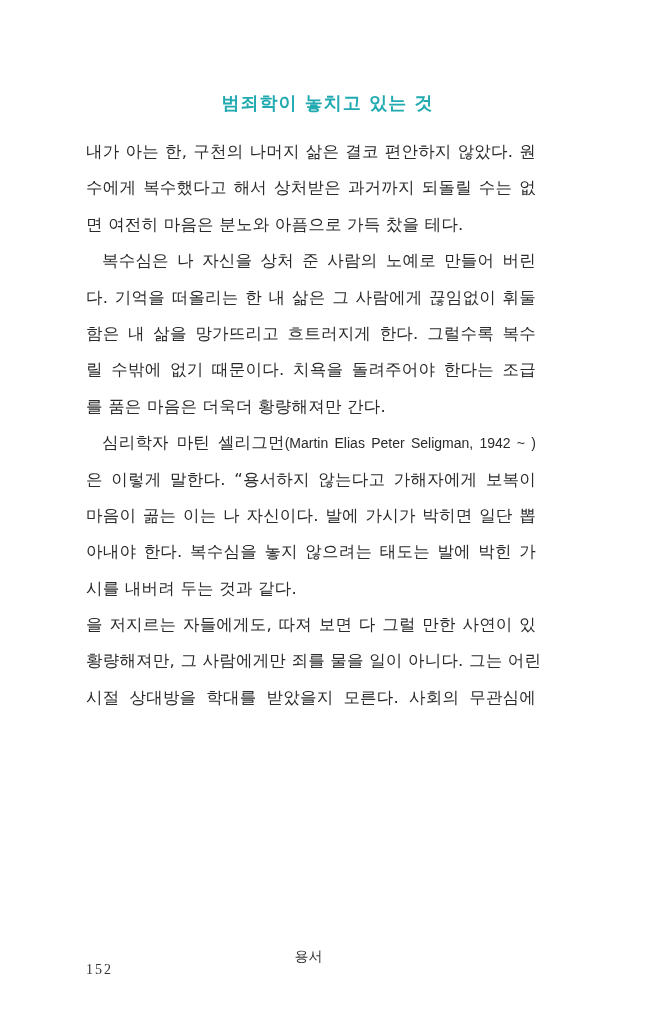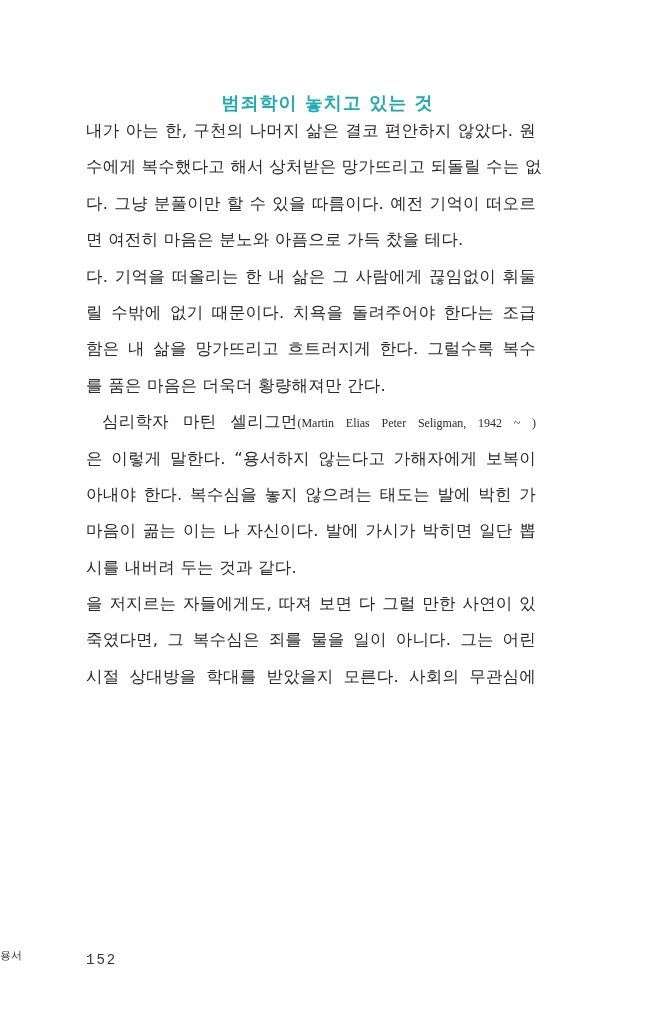--- a/index.html
+++ b/index.html
@@ -27,91 +27,92 @@
       width: 655px;
       text-align: center;
       font-size: 18px;
       font-weight: bold;
       letter-spacing: 1px;
       line-height: 26px;
     }
     .body-text {
       position: absolute;
       left: 86px;
-      top: 113px;
+      top: 134px;
       width: 450px;
     }
     .line {
       display: block;
       height: 36.4px;
       line-height: 36.4px;
       font-size: 16.5px;
       white-space: nowrap;
       text-align: justify;
       text-align-last: justify;
       letter-spacing: 0.2px;
     }
     .line.last {
       text-align-last: left;
     }
     .line.indent {
       padding-left: 16px;
     }
     .latin {
-      font-family: Liberation Serif, serif;
-      font-size: 12px;
+      font-family: Liberation Sans, sans-serif;
+      font-size: 14px;
       letter-spacing: 0;
     }
     .footer {
       position: absolute;
       top: 948px;
       left: 0;
       width: 655px;
       height: 20px;
       font-size: 12px;
       color: #333333;
     }
     .page-number {
       position: absolute;
       left: 86px;
-      top: 4px;
-      font-family: Liberation Mono, monospace;
+      top: 14px;
+      font-family: Liberation Serif, serif;
       font-size: 14px;
       letter-spacing: 2px;
     }
     .running-title {
       position: absolute;
       left: 0;
       width: 617px;
+      text-align: center;
       top: 0;
-      font-size: 11px;
+      font-size: 14px;
     }
   </style>
 </head>
 <body style="color: rgb(42, 42, 42); background: rgb(255, 255, 255);">
 
 <div class="page">
   <div class="chapter-title" style="color: rgb(33, 170, 176);">범죄학이 놓치고 있는 것</div>
 
   <div class="body-text">
     <span class="line">내가 아는 한, 구천의 나머지 삶은 결코 편안하지 않았다. 원</span>
-    <span class="line">수에게 복수했다고 해서 상처받은 망가뜨리고 되돌릴 수는 없</span>
-    <span class="line">다. 그냥 분풀이만 할 수 있을 따름이다. 예전 기억이 떠오르</span>
+    <span class="line">수에게 복수했다고 해서 상처받은 과거까지 되돌릴 수는 없</span>
     <span class="line last">면 여전히 마음은 분노와 아픔으로 가득 찼을 테다.</span>
+    <span class="line indent">복수심은 나 자신을 상처 준 사람의 노예로 만들어 버린</span>
     <span class="line">다. 기억을 떠올리는 한 내 삶은 그 사람에게 끊임없이 휘둘</span>
+    <span class="line">함은 내 삶을 망가뜨리고 흐트러지게 한다. 그럴수록 복수</span>
     <span class="line">릴 수밖에 없기 때문이다. 치욕을 돌려주어야 한다는 조급</span>
-    <span class="line">함은 내 삶을 망가뜨리고 흐트러지게 한다. 그럴수록 복수</span>
     <span class="line last">를 품은 마음은 더욱더 황량해져만 간다.</span>
     <span class="line indent"><span>심리학자 마틴 셀리그먼</span><span class="latin">(Martin Elias Peter Seligman, 1942 ~ )</span></span>
     <span class="line">은 이렇게 말한다. “용서하지 않는다고 가해자에게 보복이</span>
+    <span class="line">마음이 곪는 이는 나 자신이다. 발에 가시가 박히면 일단 뽑</span>
     <span class="line">아내야 한다. 복수심을 놓지 않으려는 태도는 발에 박힌 가</span>
-    <span class="line">마음이 곪는 이는 나 자신이다. 발에 가시가 박히면 일단 뽑</span>
     <span class="line last">시를 내버려 두는 것과 같다.</span>
     <span class="line">을 저지르는 자들에게도, 따져 보면 다 그럴 만한 사연이 있</span>
-    <span class="line">죽였다면, 그 복수심은 죄를 물을 일이 아니다. 그는 어린</span>
+    <span class="line">황량해져만, 그 사람에게만 죄를 물을 일이 아니다. 그는 어린</span>
     <span class="line">시절 상대방을 학대를 받았을지 모른다. 사회의 무관심에</span>
   </div>
 
   <div class="footer">
     <span class="page-number">152</span>
     <span class="running-title">용서</span>
   </div>
 </div>
 
 </body></html>

